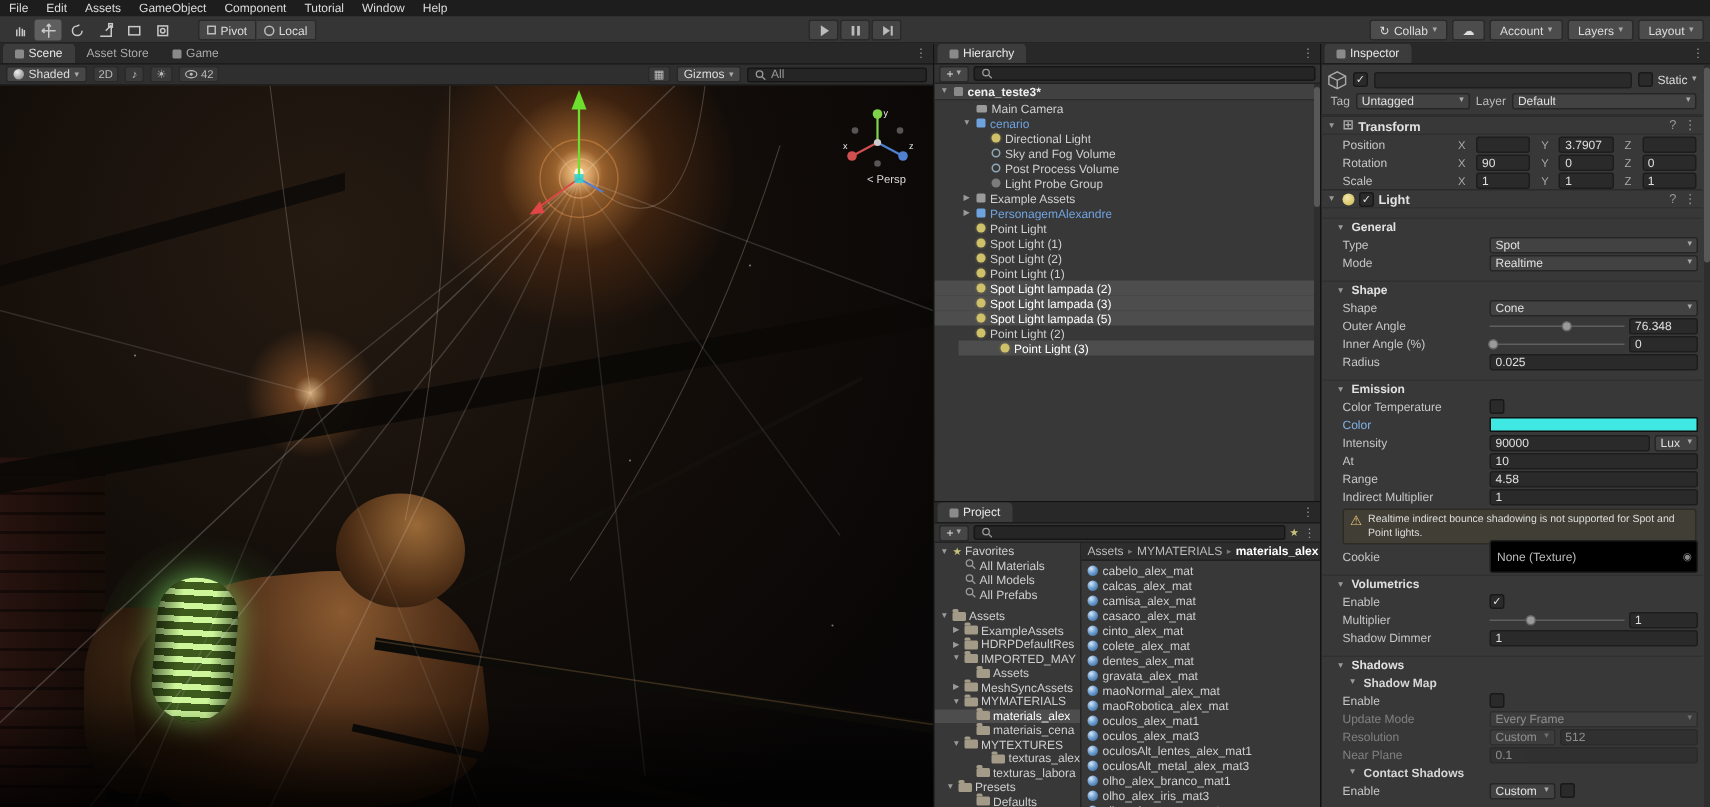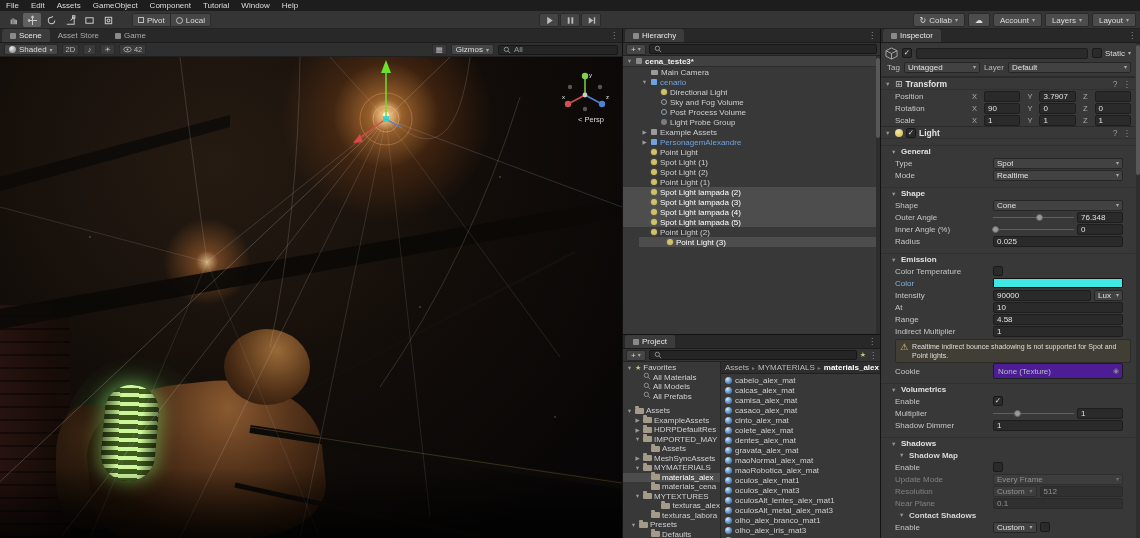--- a/index.html
+++ b/index.html
@@ -116,39 +116,39 @@
   .objrow1{display:flex;align-items:center;gap:4px;height:14px;}
   #obj-name{flex:1;height:11px;}
   .static-group{display:flex;align-items:center;gap:3px;color:#ddd;}
   .objrow2{display:flex;align-items:center;gap:4px;height:14px;padding-left:2px;}
   .minilabel{color:#bbb;}
   .comp-header{height:13px;display:flex;align-items:center;gap:3px;border-top:1px solid #2a2a2a;border-bottom:1px solid #303030;background:#383838;padding:0 4px;font-size:8.5px;font-weight:bold;color:#e2e2e2;}
   .fold-arrow{font-size:5.5px;color:#999;width:7px;}
   .hdr-right{margin-left:auto;display:flex;gap:5px;color:#999;font-weight:normal;}
   .bulb{width:8px;height:8px;border-radius:50%;background:radial-gradient(circle at 40% 35%,#f2e9a8,#c9b44a);}
   .tf-icon{color:#aaa;font-size:9px;}
-  .irow{height:12px;display:flex;align-items:center;padding:0 12px 0 14px;gap:3px;}
+  .irow{height:12px;display:flex;align-items:center;padding:0 3px 0 14px;gap:3px;}
   .irow.dim{opacity:.5;}
   .ilabel{flex:none;width:95px;color:#c6c6c6;white-space:nowrap;overflow:hidden;}
   .vrow{height:12px;display:flex;align-items:center;padding:0 4px 0 14px;gap:7px;}
   .vlabel{flex:none;width:70px;color:#c6c6c6;}
   .axlabel{flex:none;color:#aaa;font-size:7.5px;}
   .ifield{background:#2a2a2a;border:1px solid #1d1d1d;border-radius:2px;height:11px;font-size:8px;color:#e0e0e0;padding:0 3px;display:inline-flex;align-items:center;white-space:nowrap;overflow:hidden;}
   .flex1{flex:1;min-width:0;}
   .w48{width:46px;flex:none;}
   .idrop{background:#424242;border:1px solid #262626;border-radius:2px;height:11px;display:inline-flex;align-items:center;padding:0 3px;gap:3px;color:#e0e0e0;white-space:nowrap;}
   .idrop .dtext{overflow:hidden;}
   .idrop.flex1{flex:1;}
   .idrop.flex1 .caret{margin-left:auto;}
   .icb{width:10px;height:10px;flex:none;background:#2a2a2a;border:1px solid #191919;border-radius:2px;font-size:7.5px;color:#ddd;display:inline-flex;align-items:center;justify-content:center;line-height:1;}
   .islider{flex:1;position:relative;height:10px;}
   .islider .track{position:absolute;left:0;right:0;top:4.5px;height:1px;background:#5f5f5f;}
   .islider .knob{position:absolute;top:1.5px;width:7px;height:7px;border-radius:50%;background:#9a9a9a;border:1px solid #666;}
   .colorfield{flex:1;height:10px;border:1px solid #101010;border-radius:1px;}
-  .objfield{display:flex;align-items:center;background:#4c1d95;border:1px solid #1d1d1d;border-radius:2px;height:16px;color:#bbb;padding:0 3px 0 4px;}
+  .objfield{display:flex;align-items:center;background:#000000;border:1px solid #1d1d1d;border-radius:2px;height:22px;color:#bbb;padding:0 3px 0 4px;}
   .objpick{margin-left:auto;color:#888;font-size:7px;}
   .sect{height:12px;display:flex;align-items:center;gap:3px;padding-left:10px;font-size:8px;font-weight:bold;color:#e0e0e0;border-top:1px solid #303030;margin-top:6px;}
   .subhead{height:12px;display:flex;align-items:center;gap:3px;padding-left:18px;font-size:8px;font-weight:bold;color:#d6d6d6;}
   .warnbox{margin:2px 4px 2px 14px;background:#413f35;border:1px solid #2d2b24;border-radius:2px;padding:2px 4px;display:flex;gap:4px;font-size:7px;line-height:1.3;color:#ddd;}
   .warnbox .wicon{color:#f0c674;font-size:9px;flex:none;}
 </style>
 </head>
 <body>
 
 <div id="root">
@@ -476,25 +476,20 @@
             <span class="hlabel">Spot Light lampada (2)</span>
           </div>
           <div class="hrow sel" style="padding-left: 18px;">
             <span class="arrow"></span>
             <span class="obicon ic-light"></span>
             <span class="hlabel">Spot Light lampada (3)</span>
           </div>
           <div class="hrow sel" style="padding-left: 18px;">
             <span class="arrow"></span>
             <span class="obicon ic-light"></span>
-            <span class="hlabel">Spot Light lampada (4)</span>
-          </div>
-          <div class="hrow sel" style="padding-left: 18px;">
-            <span class="arrow"></span>
-            <span class="obicon ic-light"></span>
             <span class="hlabel">Spot Light lampada (5)</span>
           </div>
           <div class="hrow" style="padding-left: 18px;">
             <span class="arrow"></span>
             <span class="obicon ic-light"></span>
             <span class="hlabel">Point Light (2)</span>
           </div>
           <div class="hrow sel" style="padding-left: 18px; margin-left: 16px;">
             <span class="arrow"></span>
             <span class="obicon ic-light"></span>

